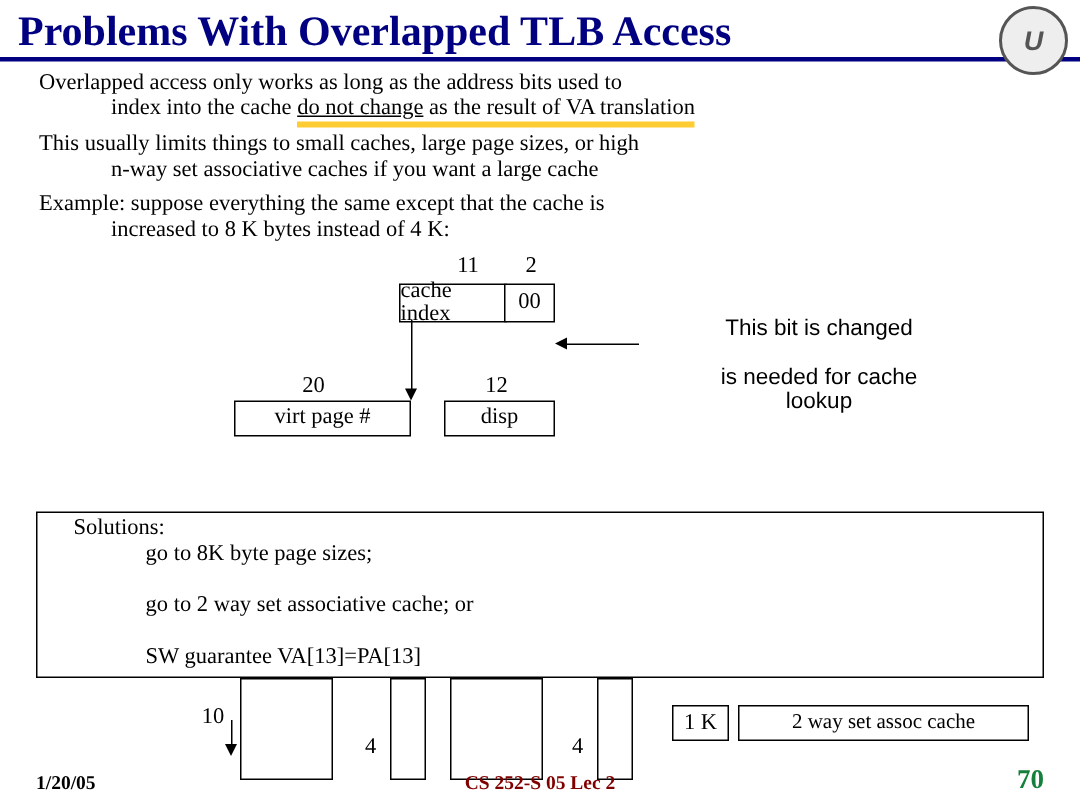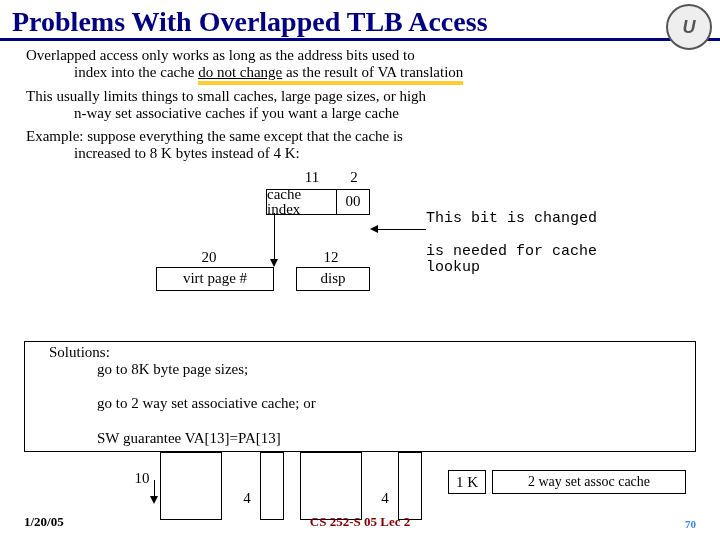--- a/index.html
+++ b/index.html
@@ -101,23 +101,24 @@
   }
   .arrow-head-left {
     position: absolute;
     width: 0; height: 0;
     border-top: 4px solid transparent;
     border-bottom: 4px solid transparent;
     border-right: 8px solid #000;
   }
   .note {
     position: absolute;
-    font-family: Liberation Mono, monospace;
+    font-family: Liberation Sans, sans-serif;
     font-size: 15px;
     line-height: 1.1;
+    text-align: center;
   }
   .solutions-box {
     border: 1px solid #000;
     margin: 2px 24px 0 24px;
     padding: 2px 6px 4px 24px;
     font-family: "Comic Sans MS", cursive;
     font-size: 15px;
     line-height: 1.15;
   }
   .diagram2 {
@@ -140,23 +141,23 @@
     font-family: "Times New Roman", serif;
     font-size: 13px;
     font-weight: bold;
     color: #800000;
   }
   .footer-num {
     position: absolute;
     right: 24px;
     bottom: 10px;
     font-family: "Times New Roman", serif;
-    font-size: 11px;
-    font-weight: bold;
-    color: #3b82f6;
+    font-size: 18px;
+    font-weight: bold;
+    color: #15803d;
   }
 </style>
 </head>
 <body>
 
 <div class="logo">U</div>
 
 <div class="title">Problems With Overlapped TLB Access</div>
 <div class="title-underline"></div>
 

